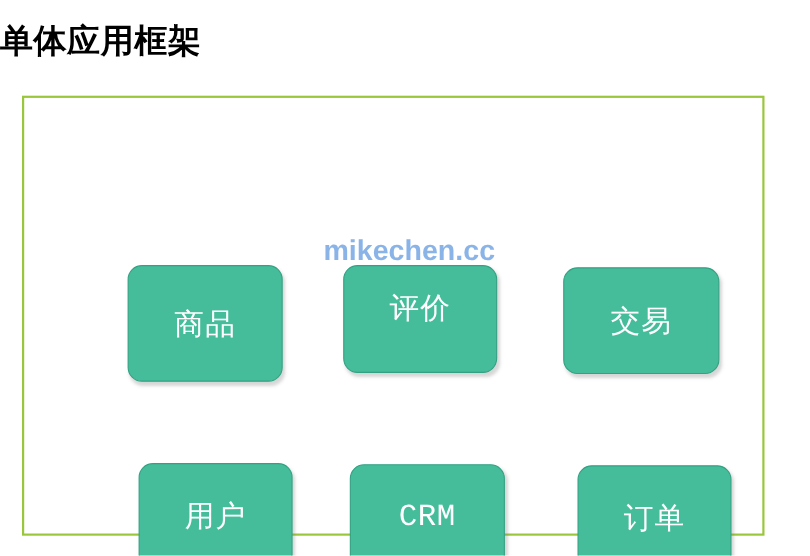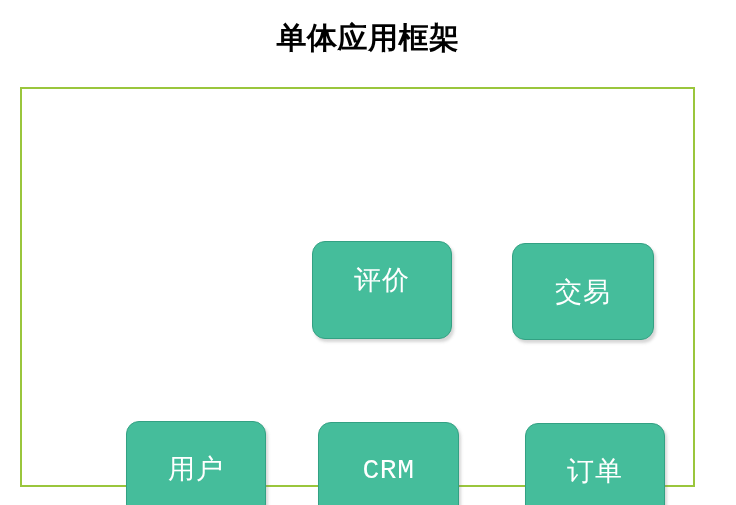--- a/index.html
+++ b/index.html
@@ -18,21 +18,21 @@
     width: 736px;
     height: 505px;
     background: #ffffff;
   }
   
   #page-title {
     position: absolute;
     left: 0;
     top: 18px;
     width: 736px;
-    text-align: center;
+    text-align: left;
     font-size: 30px;
     font-weight: bold;
     color: #000000;
     letter-spacing: 0.5px;
     line-height: 40px;
     white-space: nowrap;
   }
   
   #frame {
     position: absolute;
@@ -97,20 +97,23 @@
 </style>
 </head>
 <body>
 
 <div id="canvas">
 
   <div id="page-title">单体应用框架</div>
 
   <div id="frame">
 
+    <div class="module-box" id="box-goods">
+      <span class="module-label">商品</span>
+    </div>
 
     <div class="module-box" id="box-review">
       <span class="module-label">评价</span>
     </div>
 
     <div class="module-box" id="box-trade">
       <span class="module-label">交易</span>
     </div>
 
     <div class="module-box" id="box-user">
@@ -120,14 +123,15 @@
     <div class="module-box" id="box-crm">
       <span class="module-label latin">CRM</span>
     </div>
 
     <div class="module-box" id="box-order">
       <span class="module-label">订单</span>
     </div>
 
   </div>
 
+  <div id="watermark">mikechen.cc</div>
 
 </div>
 
 </body></html>

